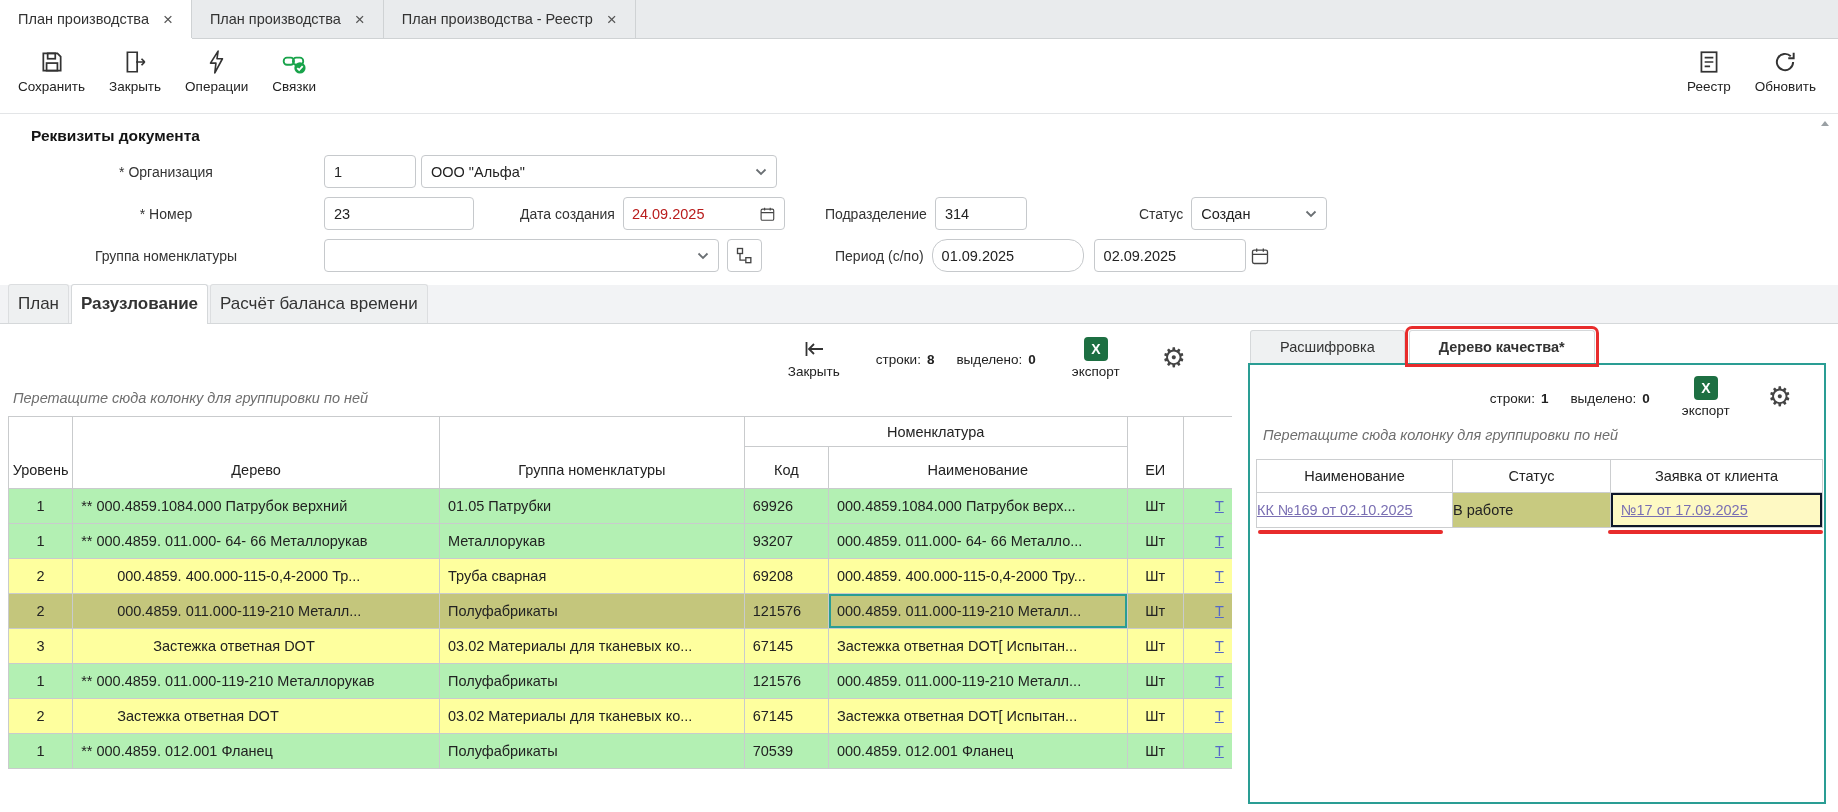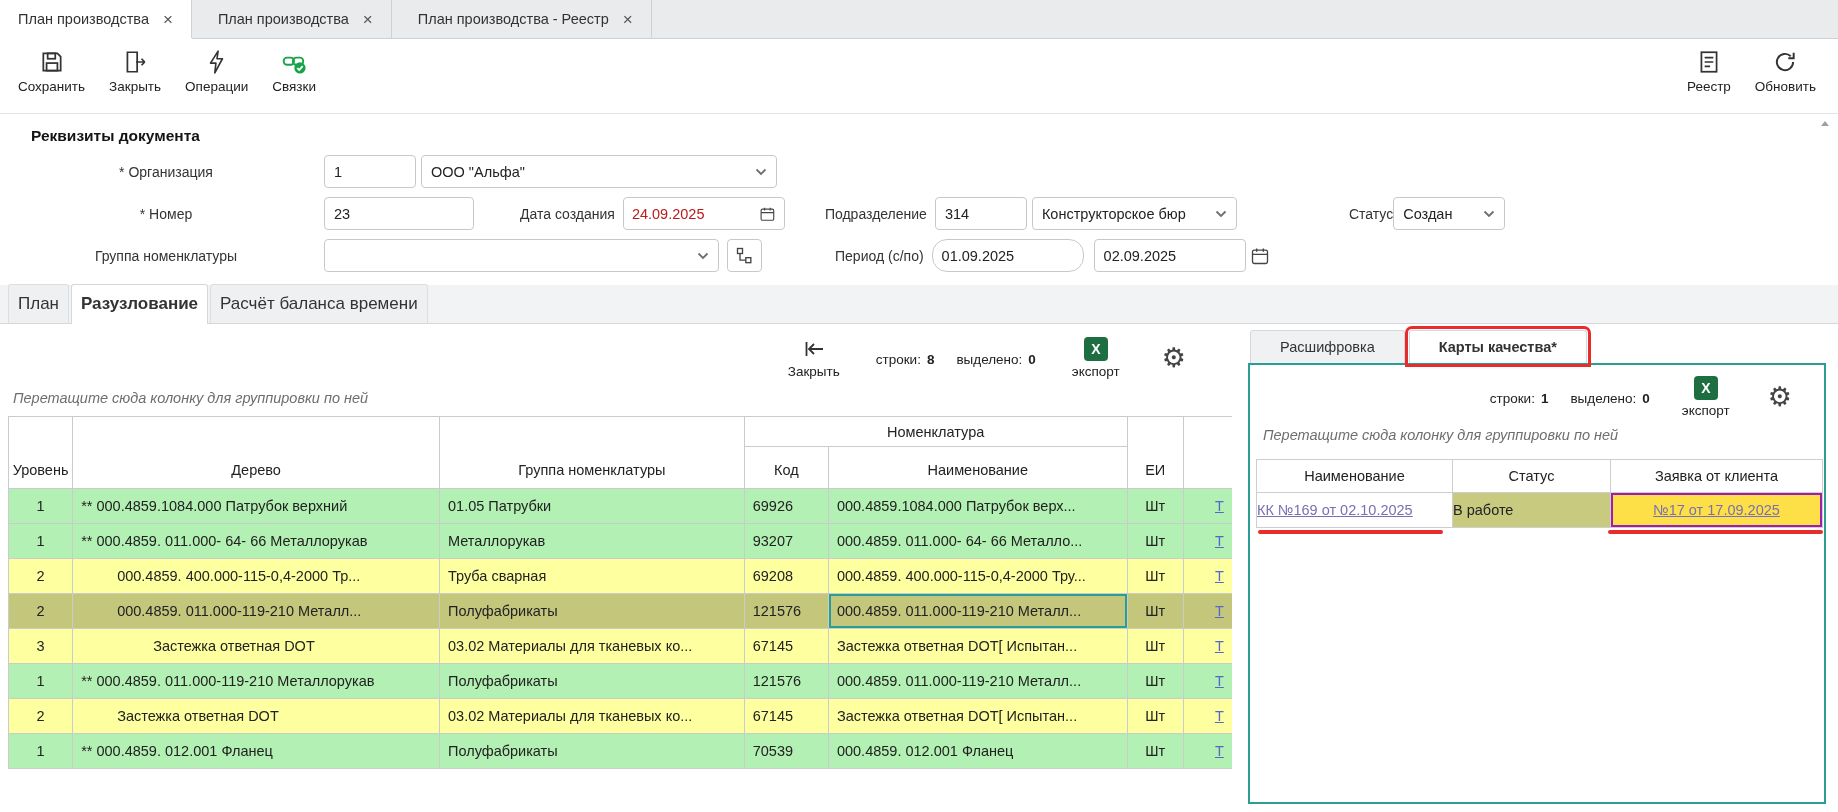--- a/index.html
+++ b/index.html
@@ -1,20 +1,20 @@
 <!DOCTYPE html>
 <html><head>
 <meta charset="utf-8">
 <style>
   html,body{margin:0;padding:0;}
   body{font-family:"Liberation Sans","DejaVu Sans",sans-serif;background:#fff;}
   .page{position:relative;width:1838px;height:812px;overflow:hidden;background:#fff;color:#222;font-size:14px;display:flex;flex-direction:column;}
 
   
-  .browser-tabs{display:flex;height:38px;flex:0 0 38px;background:#e9ebed;border-bottom:1px solid #cfd2d4;gap:8px;}
+  .browser-tabs{display:flex;height:38px;flex:0 0 38px;background:#e9ebed;border-bottom:1px solid #cfd2d4;}
   .btab{position:relative;display:flex;align-items:center;gap:14px;padding:0 18px;font-size:14.5px;color:#333;border-right:1px solid #cfd2d4;cursor:pointer;white-space:nowrap;}
   .btab.active{background:#fff;box-shadow:0 1px 0 #fff;}
   .btab-close{font-size:17px;color:#555;line-height:1;}
 
   
   .toolbar{display:flex;justify-content:space-between;align-items:flex-start;padding:6px 10px 2px 6px;height:66px;flex:0 0 66px;}
   .tb-group{display:flex;align-items:flex-start;}
   .tbtn{display:flex;flex-direction:column;align-items:center;gap:4px;padding:4px 12px;background:none;border:none;cursor:pointer;font-family:inherit;font-size:13.5px;color:#222;white-space:nowrap;}
   .tbtn svg{display:block;}
   .page-divider{height:1px;flex:0 0 1px;background:#e3e5e7;}
@@ -76,21 +76,21 @@
   .rtab.active{background:#fff;font-weight:bold;position:relative;z-index:2;}
   .rtab.annotated{outline:3px solid #e82c2c;outline-offset:1px;}
   .rp-box{flex:1;border:2px solid #2a9d94;position:relative;padding:2px 0;min-height:0;}
   .rp-toolbar{display:flex;justify-content:flex-end;align-items:flex-start;gap:26px;padding:8px 26px 0 0;}
   table.rgrid{border-collapse:collapse;table-layout:fixed;margin:6px 0 0 6px;}
   .rgrid th{font-weight:normal;font-size:14.5px;border:1px solid #ccced0;padding:8px 4px;text-align:center;color:#222;overflow:hidden;white-space:nowrap;}
   .rgrid td{height:34px;border:1px solid #ccced0;font-size:14.5px;position:relative;padding:0;white-space:nowrap;}
   .rc-name{padding:0 8px;}
   .plink{color:#7a6fb3;text-decoration:underline;cursor:pointer;}
   .rc-status{background:#c8ca80;padding:0 8px;}
-  .focus-box{height:100%;box-sizing:border-box;border:2px solid #a21caf;background:#fde047;display:flex;align-items:center;padding:0 8px;justify-content:center;}
+  .focus-box{height:100%;box-sizing:border-box;border:2px solid #0f172a;background:#fef9c3;display:flex;align-items:center;padding:0 8px;}
   .annot-bar{position:absolute;left:1px;bottom:-7px;height:4px;background:#e82c2c;border-radius:2px;z-index:4;}
   .annot-name{width:95%;}
   .annot-req{left:-3px;right:-1px;}
 </style>
 </head>
 <body>
 
 <div class="page">
 
   <div class="browser-tabs">
@@ -186,28 +186,22 @@
       <div class="flabel" style="margin-left:46px">Дата создания</div>
       <div class="fdate" style="width:162px;margin-left:8px">
         <input value="24.09.2025" style="">
         <svg width="20" height="20" viewBox="0 0 24 24">
             <rect x="3" y="5" width="18" height="16" rx="2" fill="none" stroke="#444" stroke-width="1.6"></rect>
             <path d="M3 10h18M8 3v4M16 3v4" fill="none" stroke="#444" stroke-width="1.6"></path>
           </svg>
       </div>
       <div class="flabel" style="margin-left:40px">Подразделение</div>
       <input class="finput" style="width: 92px; margin-left: 8px;" value="314">
-      <div class="fselect" style="width:205px;margin-left:5px">
-        <span class="fselect-text">Конструкторское бюр</span>
-        <svg width="12" height="8" viewBox="0 0 12 8">
-            <path d="M1.5 1.5L6 6l4.5-4.5" fill="none" stroke="#6a6f73" stroke-width="1.8"></path>
-          </svg>
-      </div>
       <div class="flabel" style="margin-left:112px">Статус</div>
-      <div class="fselect" style="width:112px;margin-left:0">
+      <div class="fselect" style="width:136px;margin-left:8px">
         <span class="fselect-text">Создан</span>
         <svg width="12" height="8" viewBox="0 0 12 8">
             <path d="M1.5 1.5L6 6l4.5-4.5" fill="none" stroke="#6a6f73" stroke-width="1.8"></path>
           </svg>
       </div>
     </div>
 
     <div class="frow">
       <div class="flabel lab-col">Группа номенклатуры</div>
       <div class="fselect" style="width:395px">
@@ -365,21 +359,21 @@
               <td class="c-t"><span class="tlink">Т</span></td>
             </tr>
           </tbody>
         </table>
       </div>
     </div>
 
     <div class="right-panel">
       <div class="rp-tabs">
         <div class="rtab">Расшифровка</div>
-        <div class="rtab active annotated">Карты качества*</div>
+        <div class="rtab active annotated">Дерево качества*</div>
       </div>
       <div class="rp-box">
         <div class="rp-toolbar">
           <div class="counts">
             <span>строки:</span>
             <span class="num">1</span>
             <span class="gap"></span>
             <span>выделено:</span>
             <span class="num">0</span>
           </div>

